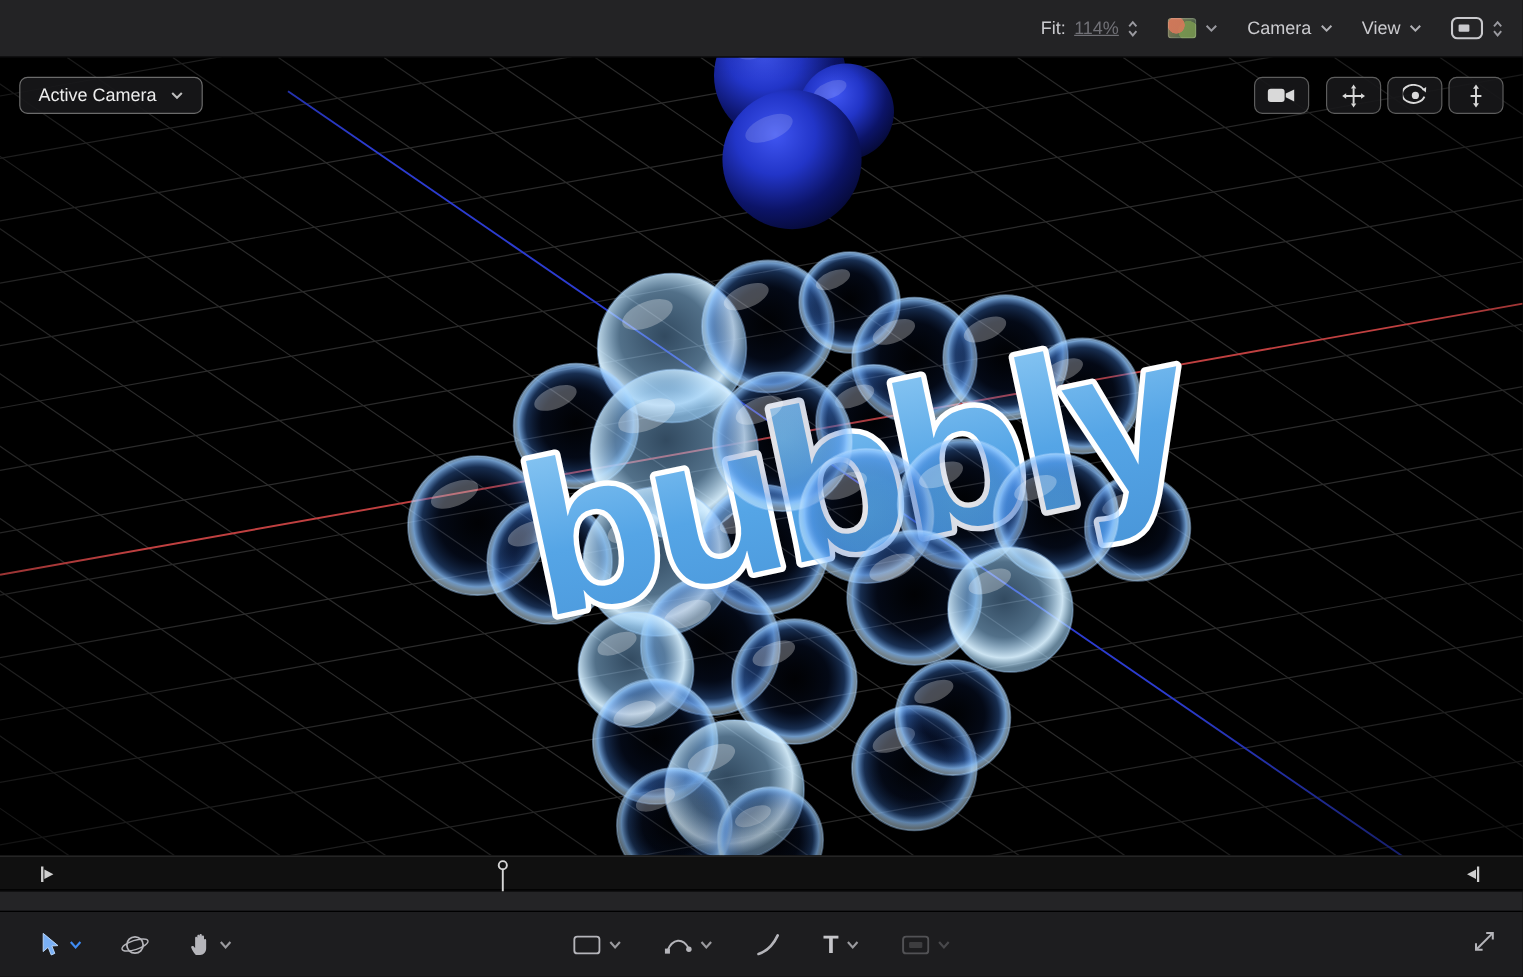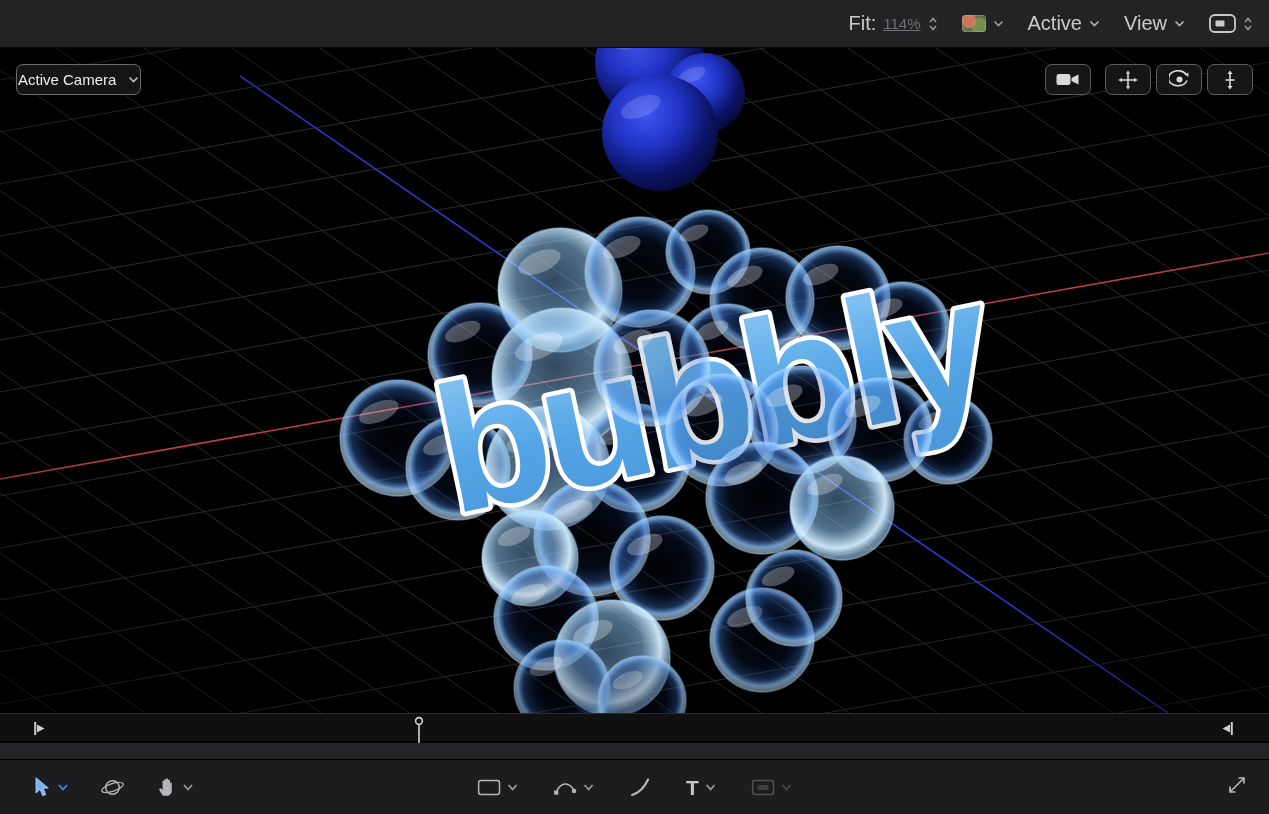--- a/index.html
+++ b/index.html
@@ -5,36 +5,36 @@
   * { box-sizing: border-box; margin: 0; padding: 0; }
   html,body { width:1269px; height:814px; background:#111; overflow:hidden;
               font-family:"Liberation Sans", sans-serif; }
   .app { width:1269px; height:814px; display:flex; flex-direction:column; }
 
   
   .top-toolbar { height:48px; background:#232325; border-bottom:1px solid #060606;
                  display:flex; align-items:center; justify-content:flex-end;
                  gap:24px; padding:0 16px; }
   .tt-group { display:flex; align-items:center; gap:7px; }
-  .tt-label { color:#cbcbcf; font-size:20px; }
+  .tt-label { color:#cbcbcf; font-size:15px; }
   .tt-dim   { color:#707076; font-size:15px;text-decoration:underline; }
   .thumb { width:24px; height:17px; border-radius:3px;
            background:
              radial-gradient(circle at 30% 35%, rgba(214,120,90,.9) 0 34%, transparent 36%),
              radial-gradient(circle at 72% 64%, rgba(120,150,80,.9) 0 40%, transparent 42%),
              linear-gradient(125deg,#8a7a54 0%,#5d6e4e 55%,#2e4038 100%);
            box-shadow: inset 0 0 0 1px rgba(255,255,255,.18); }
 
   
   .canvas-wrap { position:relative; height:665px; background:#000; overflow:hidden; }
   .scene-svg { position:absolute; inset:0; }
   #scene-title { font-family:"Liberation Sans", sans-serif; font-weight:bold; }
 
   .active-camera { position:absolute; top:16px; left:16px; height:31px;
-                   display:flex; align-items:center; gap:12px; padding:0 1px;
+                   display:flex; align-items:center; gap:12px; padding:0 15px;
                    background:rgba(24,24,26,.88); border:1px solid #6b6b6b;
                    border-radius:7px; color:#ededed; font-size:15px; cursor:default; }
   .cam-controls { position:absolute; top:16px; right:16px; display:flex; gap:5px; }
   .cam-btn { width:46px; height:31px; background:rgba(24,24,26,.88);
              border:1px solid #5d5d5d; border-radius:7px;
              display:flex; align-items:center; justify-content:center; }
   .cam-btn.first { margin-right:9px; }
 
   
   .scrubber { position:relative; height:29px; background:#101010;
@@ -73,21 +73,21 @@
     </div>
 
     <div class="tt-group">
       <span class="thumb"></span>
       <svg width="11" height="7" viewBox="0 0 11 7">
         <path d="M1.5 1.5 L5.5 5.5 L9.5 1.5" fill="none" stroke="#9a9aa0" stroke-width="1.7"></path>
       </svg>
     </div>
 
     <div class="tt-group">
-      <span class="tt-label">Active</span>
+      <span class="tt-label">Camera</span>
       <svg width="11" height="7" viewBox="0 0 11 7">
         <path d="M1.5 1.5 L5.5 5.5 L9.5 1.5" fill="none" stroke="#b0b0b5" stroke-width="1.7"></path>
       </svg>
     </div>
 
     <div class="tt-group">
       <span class="tt-label">View</span>
       <svg width="11" height="7" viewBox="0 0 11 7">
         <path d="M1.5 1.5 L5.5 5.5 L9.5 1.5" fill="none" stroke="#b0b0b5" stroke-width="1.7"></path>
       </svg>

